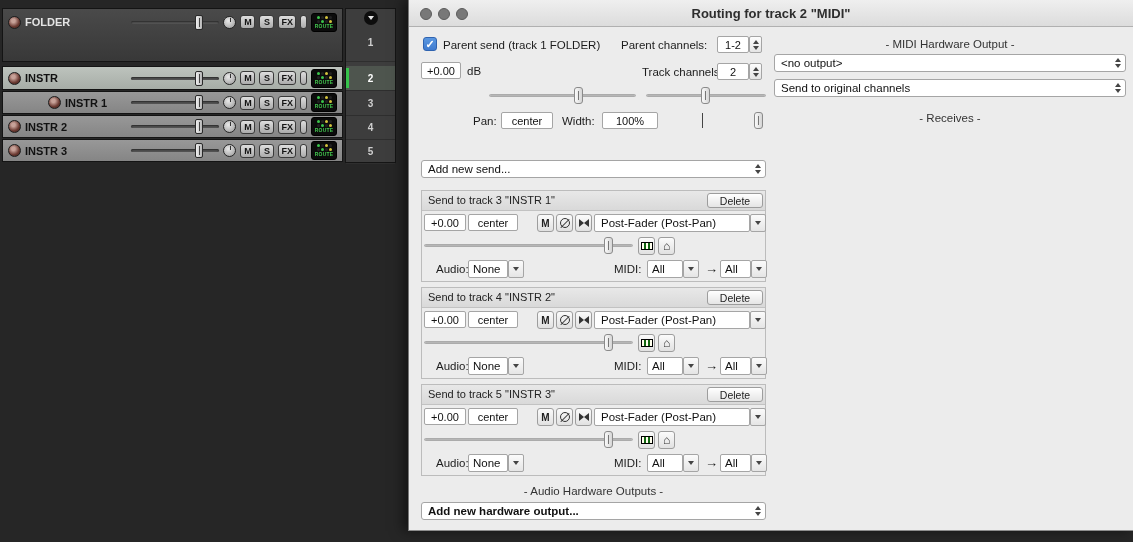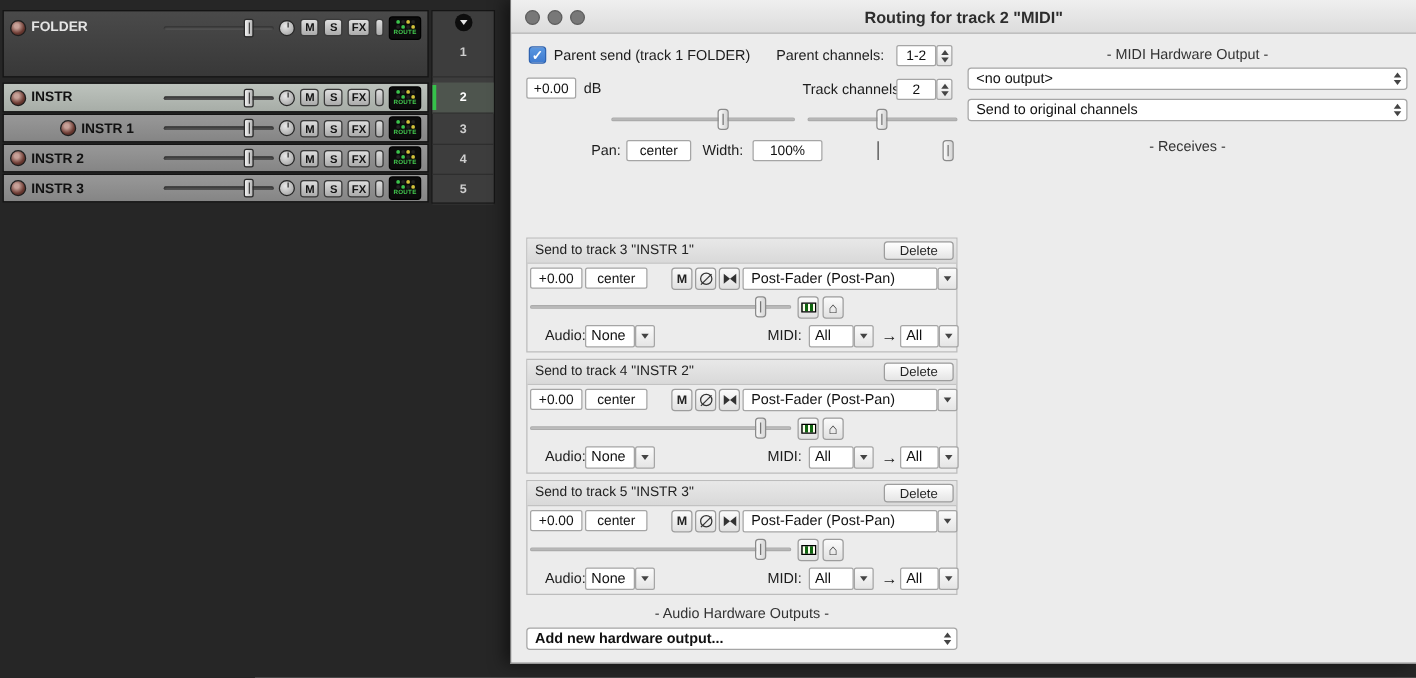--- a/index.html
+++ b/index.html
@@ -311,20 +311,27 @@
 
     <span class="lbl" style="left:64px;top:115px;">Pan:</span>
     <input class="field" style="left: 92px; top: 112px; width: 52px;" readonly="" value="center">
     <span class="lbl" style="left:153px;top:115px;">Width:</span>
     <input class="field" style="left: 193px; top: 112px; width: 56px;" readonly="" value="100%">
     <span class="hslider" style="left:258px;top:112px;width:99px;">
       <span class="tick" style="left:35%;"></span>
       <span class="sh" style="left:88%;"></span>
     </span>
 
+    <div class="popup" style="left:12px;top:160px;width:345px;">
+      <span>Add new send...</span>
+      <span class="ud">
+          <span class="tri-up"></span>
+          <span class="tri-down"></span>
+        </span>
+    </div>
 
     <div class="sendblk" style="top:190px;">
       <div class="sendhdr">
         <span class="sendtitle">Send to track 3 "INSTR 1"</span>
         <span class="delbtn">Delete</span>
       </div>
       <input class="field" style="left: 2px; top: 23px; width: 42px;" readonly="" value="+0.00">
       <input class="field" style="left: 46px; top: 23px; width: 50px;" readonly="" value="center">
       <span class="sqbtn" style="left:115px;top:23px;">M</span>
       <span class="sqbtn" style="left:134px;top:23px;">

